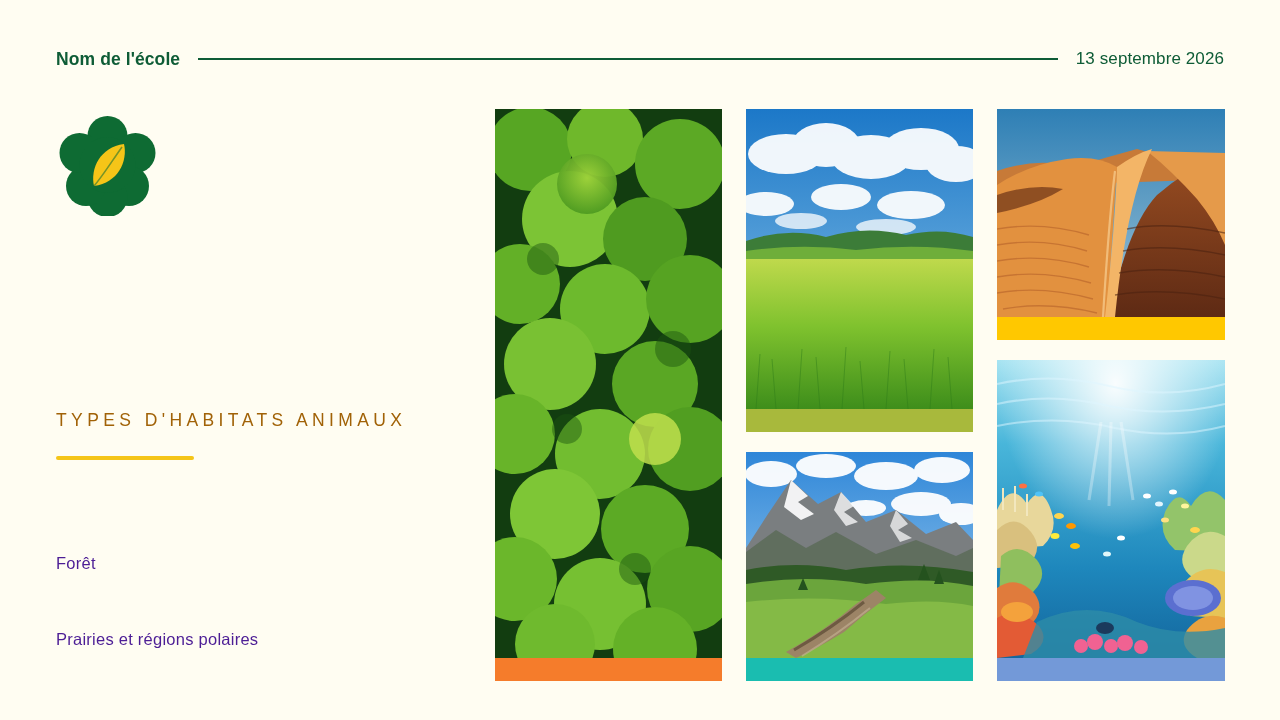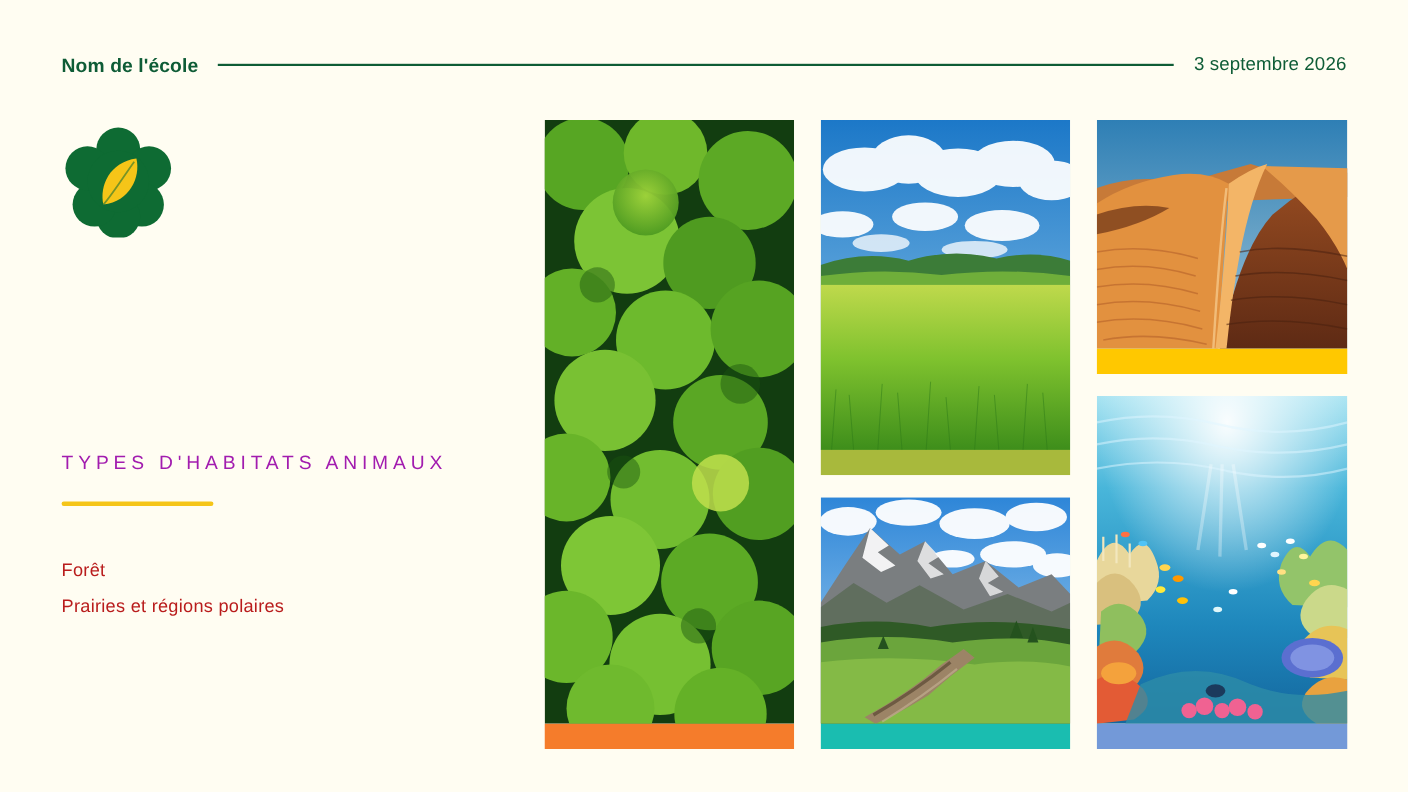--- a/index.html
+++ b/index.html
@@ -33,35 +33,35 @@
 
   
   .title {
     position:absolute; left:56px; top:301px; width:420px;
     font-family:"Liberation Serif", serif;
     font-size:29px; font-weight:700; color:#0E5C36;
     letter-spacing:0.2px; line-height:1.15;
   }
   .subtitle {
     position:absolute; left:56px; top:408px; width:385px;
-    font-size:17.5px; font-weight:400; color:#a21caf;
+    font-size:17.5px; font-weight:400; color:#a16207;
     letter-spacing:4.4px; line-height:25px;
     text-transform:uppercase;
   }
   .subtitle-underline {
     position:absolute; left:56px; top:456px; width:138px; height:3.5px;
     background:#F5C518; border-radius:2px;
   }
   .habitat-list {
     position:absolute; left:56px; top:503px; width:420px;
     list-style:none;
   }
   .habitat-list li {
-    font-size:16.5px; color:#b91c1c; line-height:32px;
-    letter-spacing:0.25px; white-space:nowrap;
+    font-size:16.5px; color:#4c1d95; line-height:32px;
+    letter-spacing:0.25px; white-space:nowrap;margin-top:44px;
   }
 
   
   .card { position:absolute; overflow:hidden; }
   .card .photo { position:absolute; left:0; top:0; width:100%; }
   .card .accent { position:absolute; left:0; bottom:0; width:100%; }
 
   
   #card-forest { left:495px; top:109px; width:227px; height:572px; }
   #card-forest .photo { height:549px; }
@@ -90,21 +90,21 @@
   svg.scene { display:block; width:100%; height:100%; }
 </style>
 </head>
 <body>
 
 <div class="slide">
 
   <div class="header">
     <div class="school-name">Nom de l'école</div>
     <div class="header-rule"></div>
-    <div class="header-date">3 septembre 2026</div>
+    <div class="header-date">13 septembre 2026</div>
   </div>
 
   <div class="logo">
     <svg viewBox="0 0 103 103" xmlns="http://www.w3.org/2000/svg">
       <g fill="#0E6B33">
         <circle cx="51.5" cy="23" r="20"></circle>
         <circle cx="79.5" cy="40" r="20"></circle>
         <circle cx="73" cy="73" r="20"></circle>
         <circle cx="51.5" cy="84" r="20"></circle>
         <circle cx="30" cy="73" r="20"></circle>

